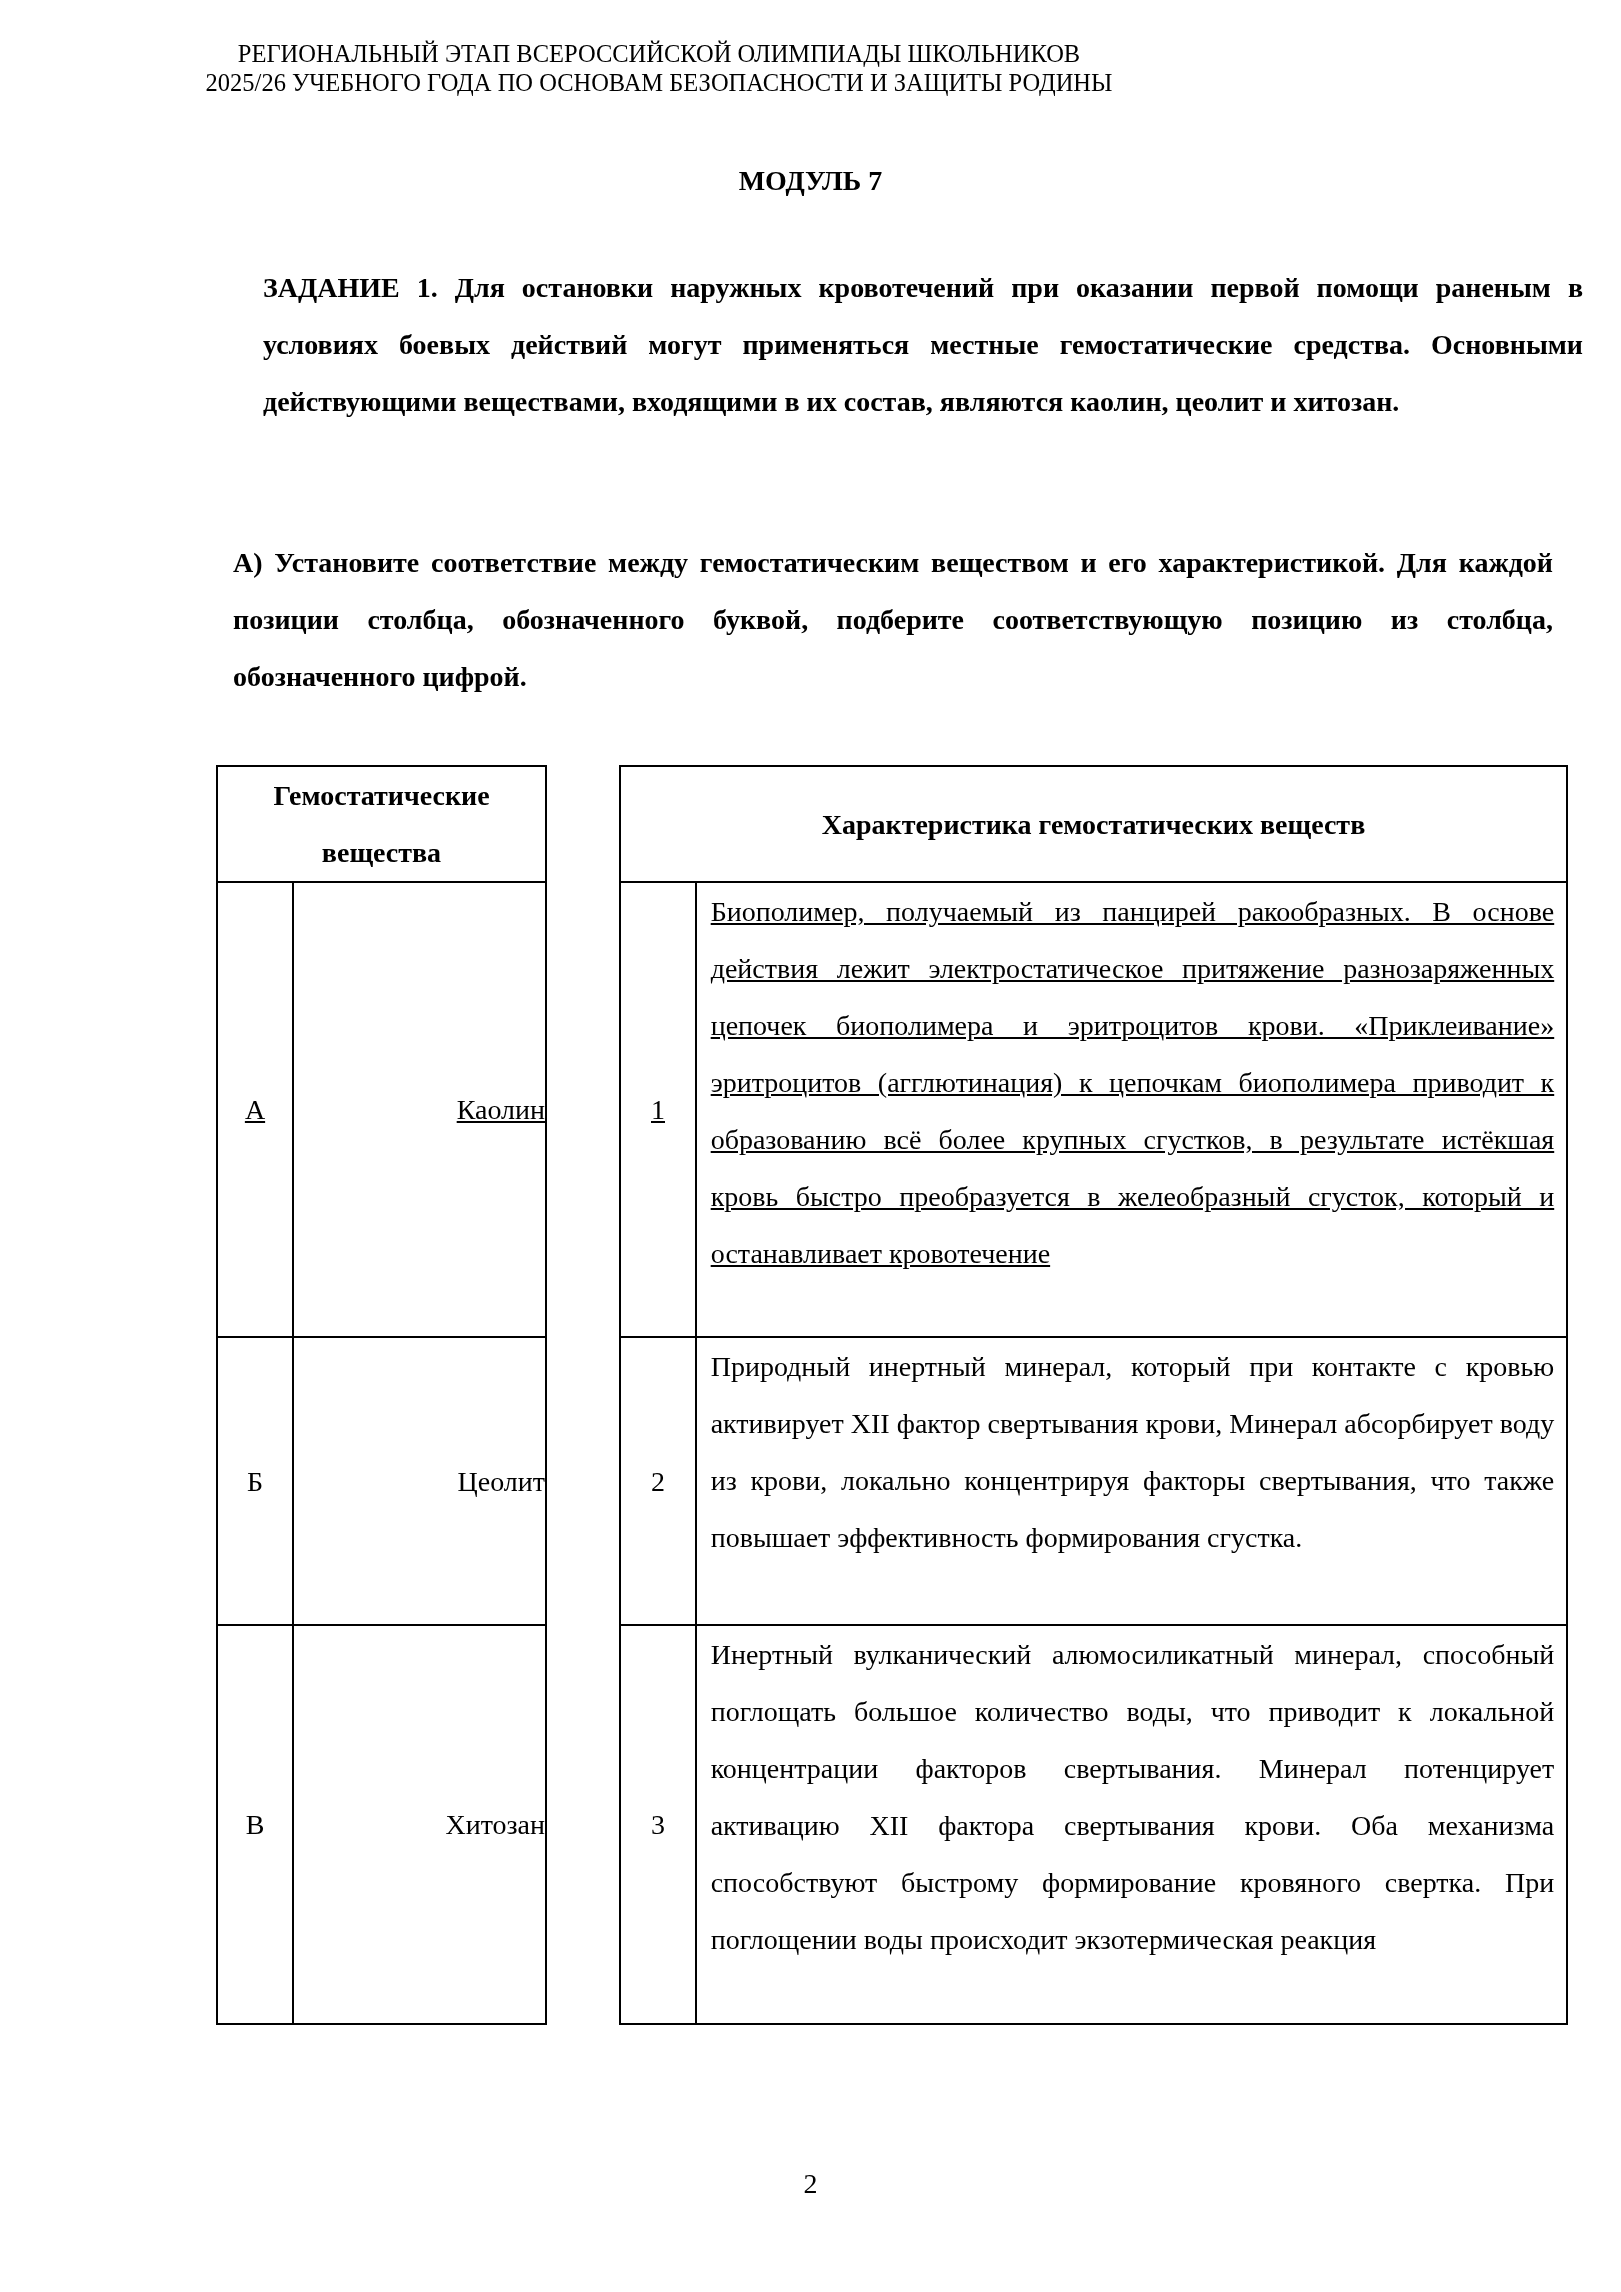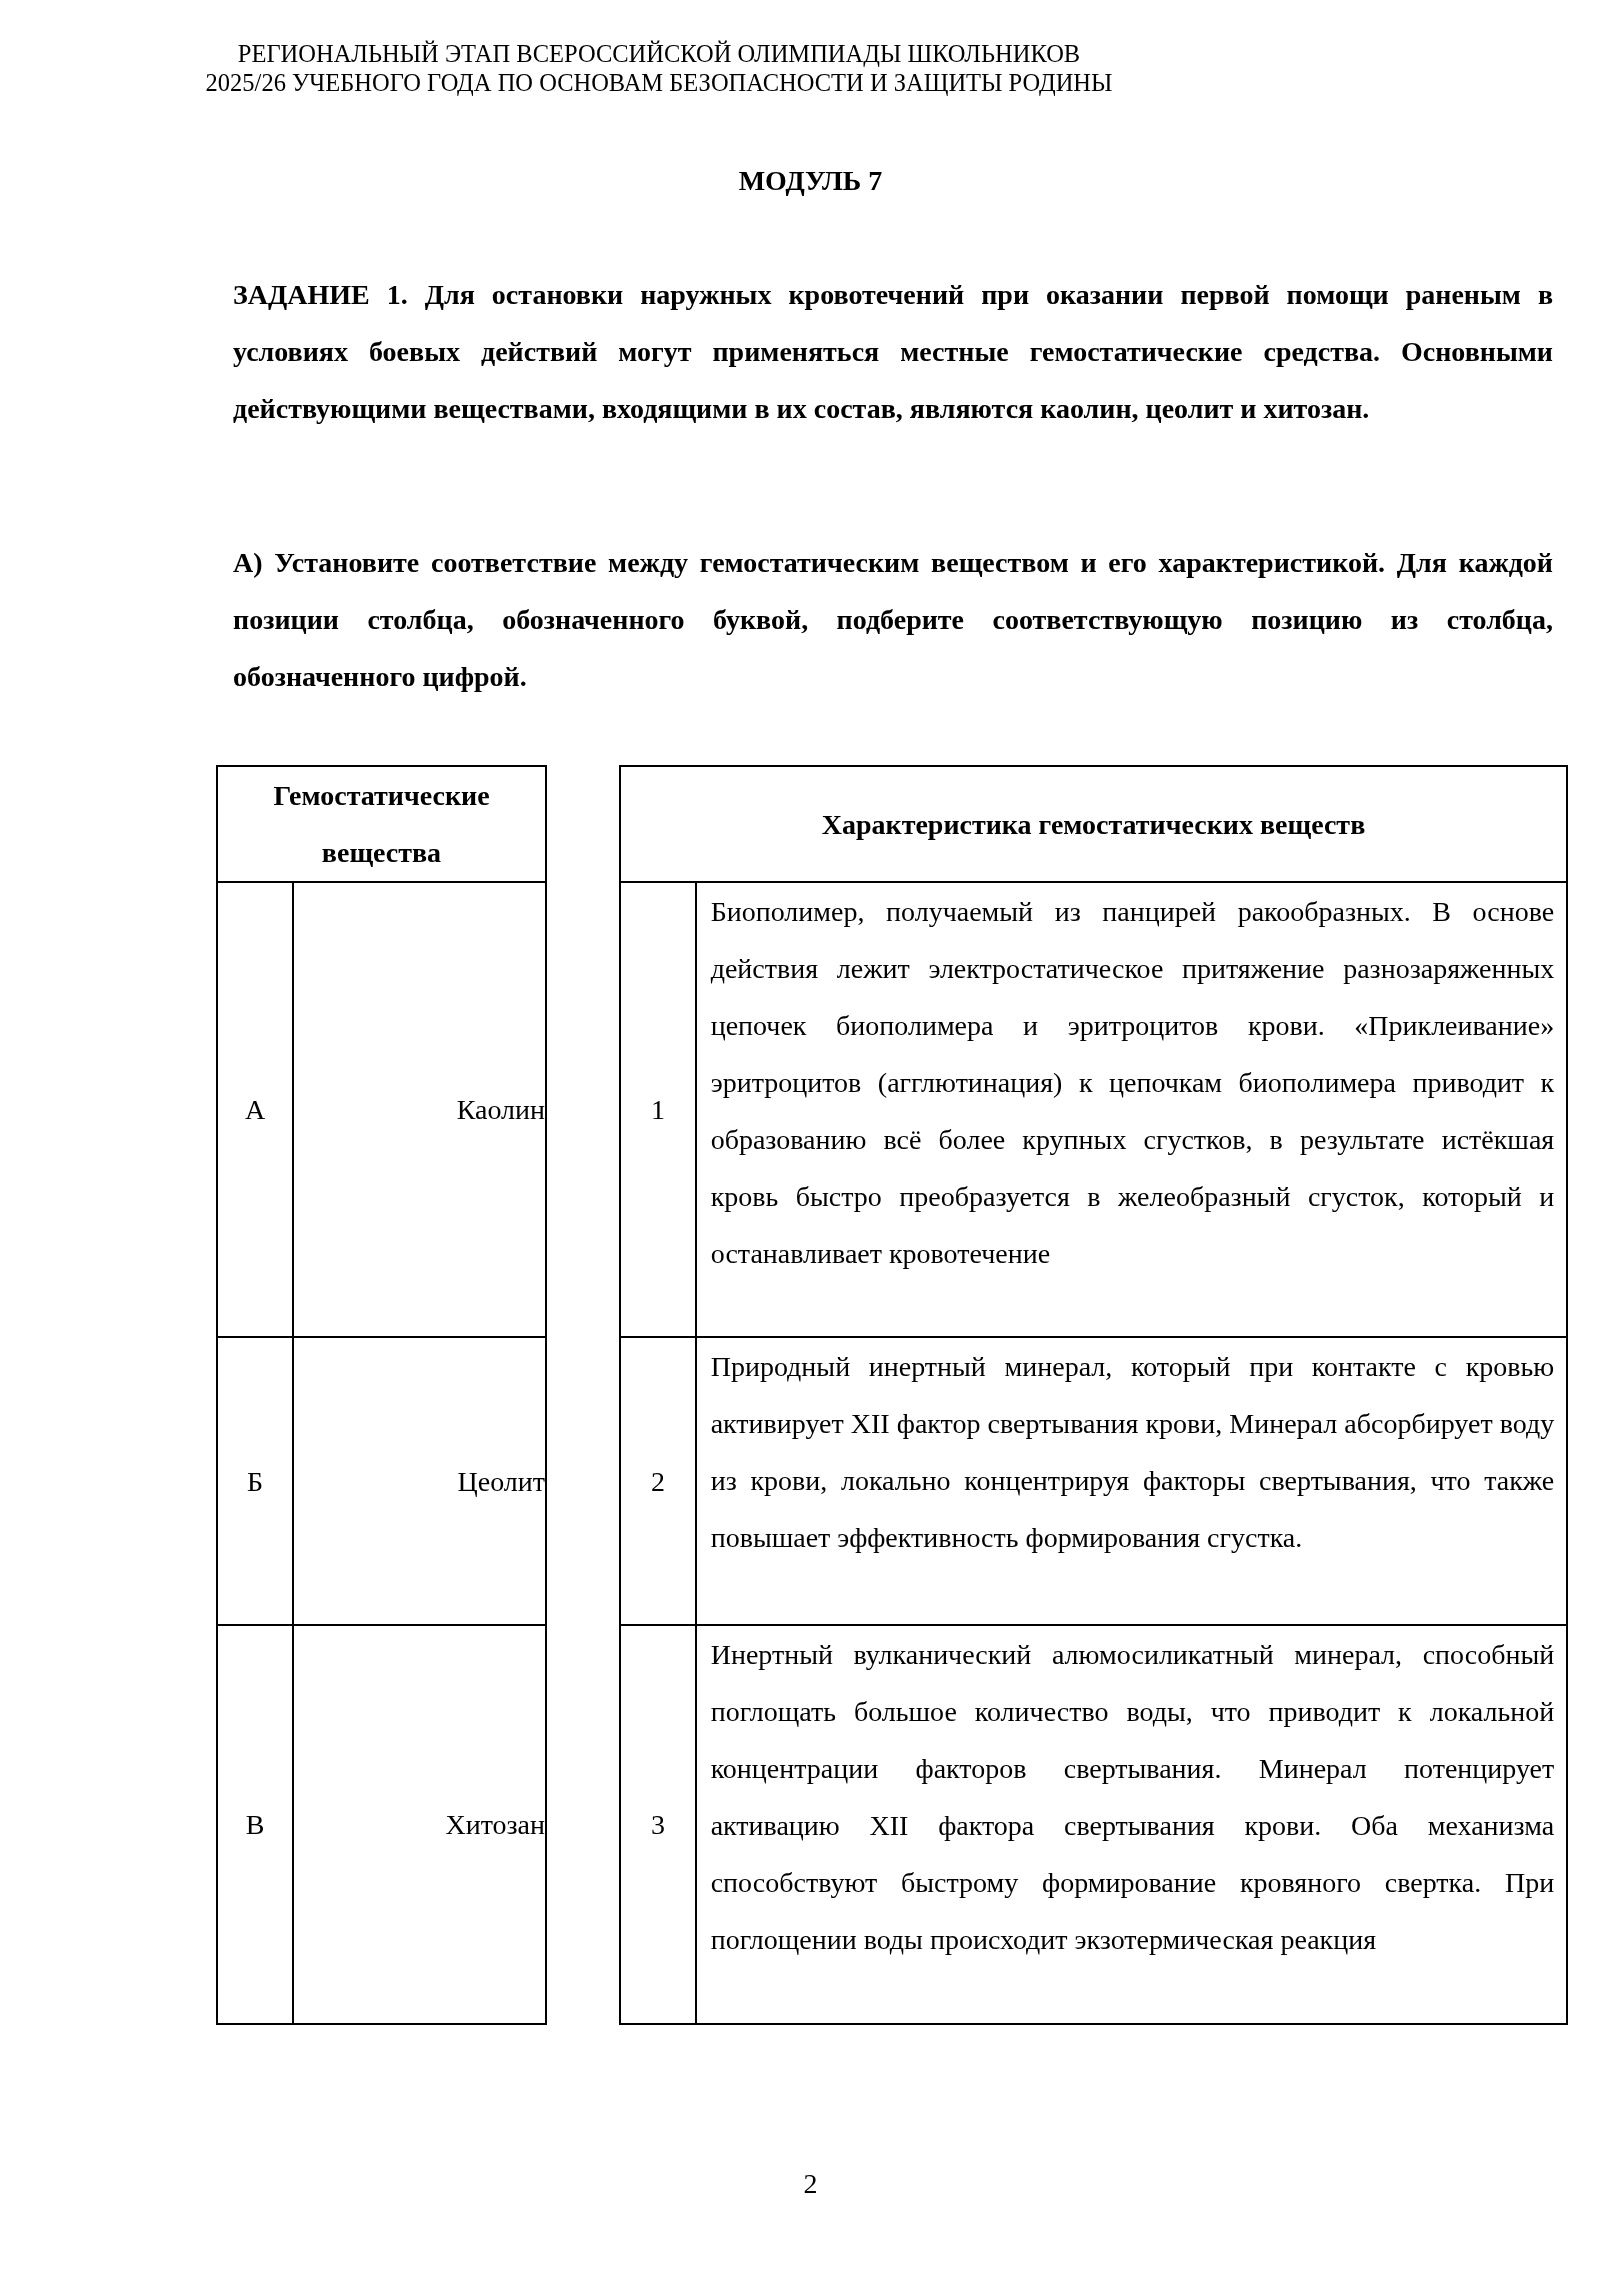--- a/index.html
+++ b/index.html
@@ -14,39 +14,39 @@
   .header div { white-space: nowrap; }
   .module-title {
     position: absolute; left: 0; width: 1621px; top: 163px;
     text-align: center; font-size: 28px; font-weight: bold; line-height: 35px;
   }
   .para {
     position: absolute; left: 233px; width: 1320px;
     font-size: 28px; font-weight: bold; line-height: 57px;
     text-align: justify; text-align-last: left;
   }
-  .task { top: 266px; }
+  .task { top: 259px; margin-left: 30px; }
   .subtask { top: 534px; }
 
   table.t {
     position: absolute; border-collapse: collapse;
     font-size: 28px; line-height: 57px;
   }
   table.t td, table.t th { border: 2.9px solid #000; padding: 0; vertical-align: middle; }
   #left-table { left: 216px; top: 765px; width: 331px; }
   #right-table { left: 619px; top: 765px; width: 949px; }
   .hdr { height: 114px; font-weight: bold; text-align: center; line-height: 57px; }
   .letter { width: 74px; text-align: center; }
   .name { text-align: right; }
   .num { width: 74px; text-align: center; }
   .desc {
     padding: 0 11.8px 0 13.7px !important; text-align: justify; text-align-last: left;
     vertical-align: top !important; line-height: 57px;
   }
-  tr.r1 td { height: 453px; }
+  tr.r1 td { height: 453px; text-decoration: underline; }
   tr.r2 td { height: 286px; margin-top: 22px; }
   tr.r3 td { height: 397px; }
   .page-num {
     position: absolute; left: 0; width: 1621px; top: 2168px;
     text-align: center; font-size: 28px;
   }
 </style>
 </head>
 <body>
 

